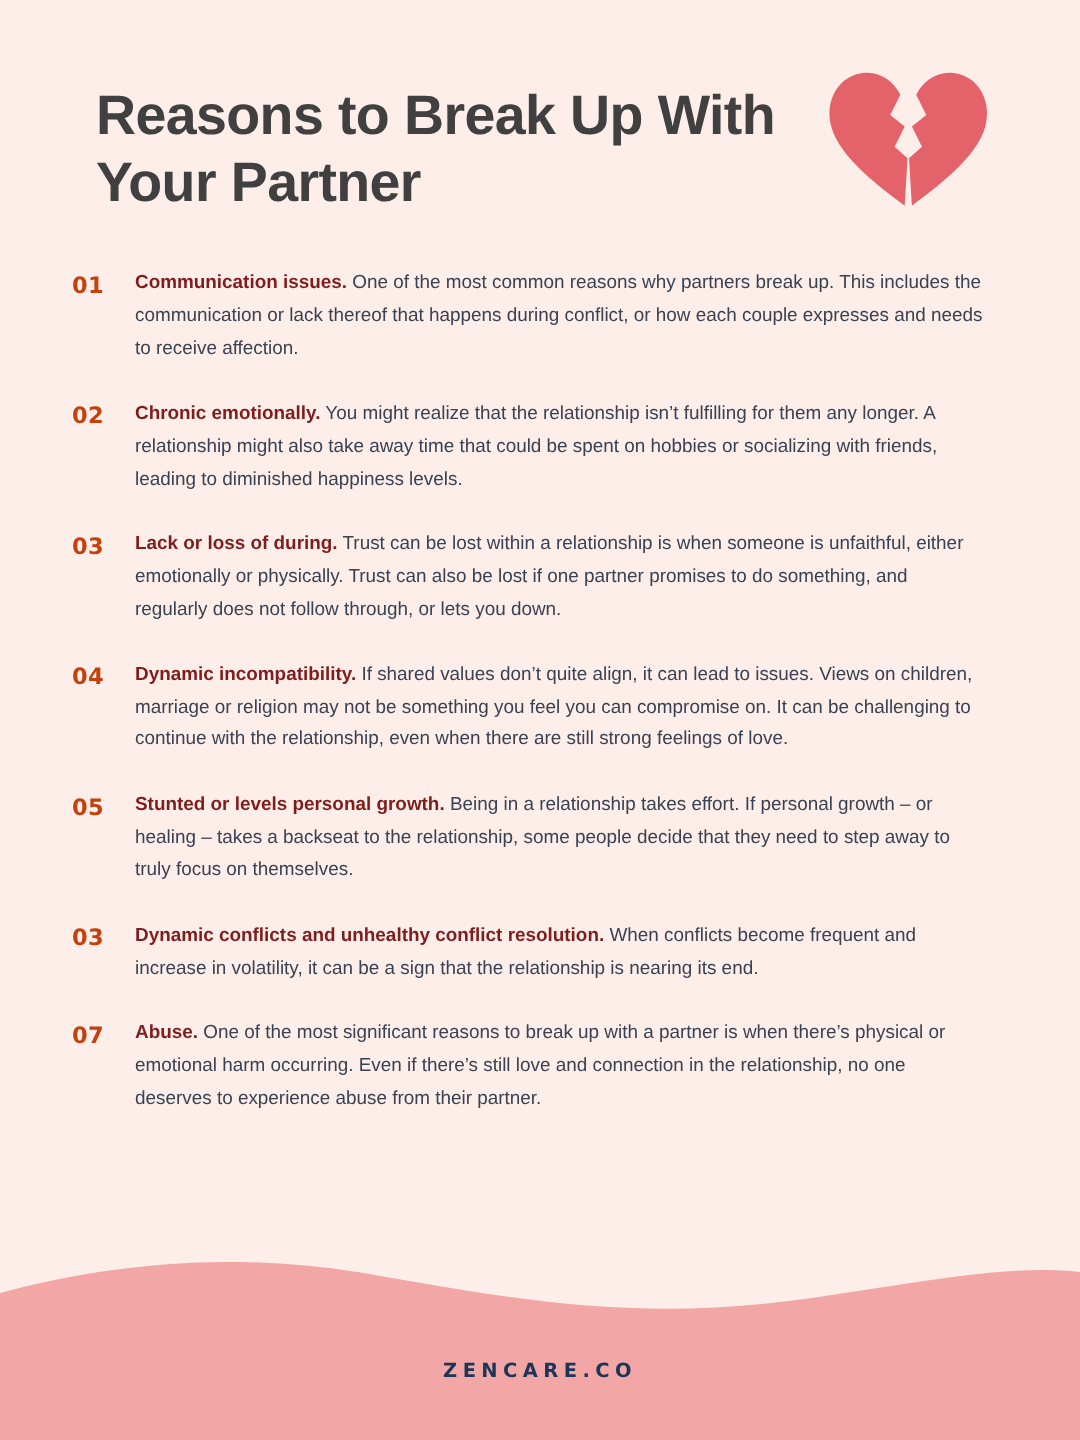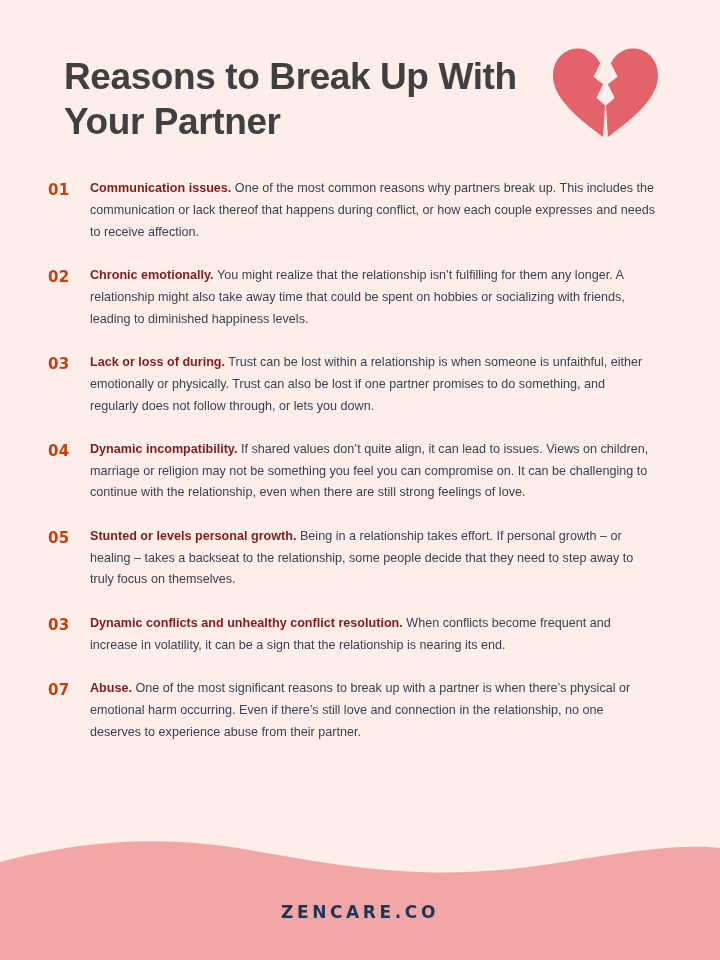--- a/index.html
+++ b/index.html
@@ -96,21 +96,21 @@
   }
   .footer-text {
     position: absolute;
     left: 0;
     right: 0;
     bottom: 38px;
     text-align: center;
     color: #1d3557;
     font-family: "DejaVu Sans", sans-serif;
     font-weight: bold;
-    font-size: 17px;
+    font-size: 13px;
     letter-spacing: 3.6px;
   }
 </style>
 </head>
 <body>
 
 <div class="page">
 
   <div class="header">
     <h1 class="title">Reasons to Break Up With Your Partner</h1>

